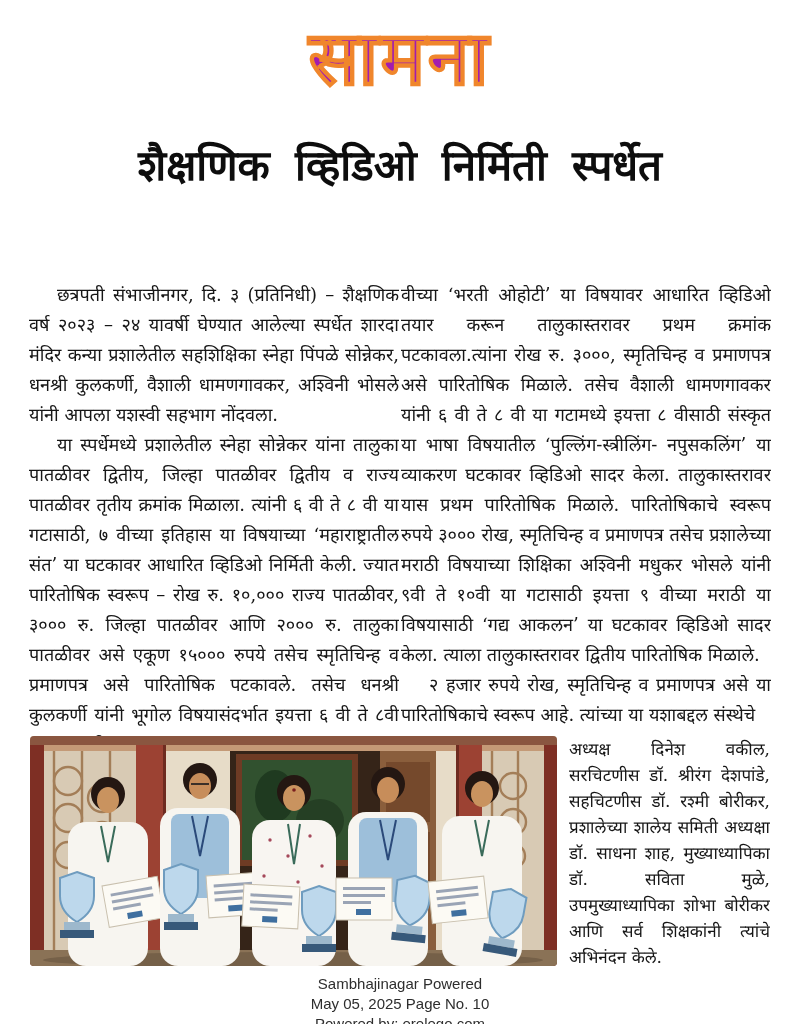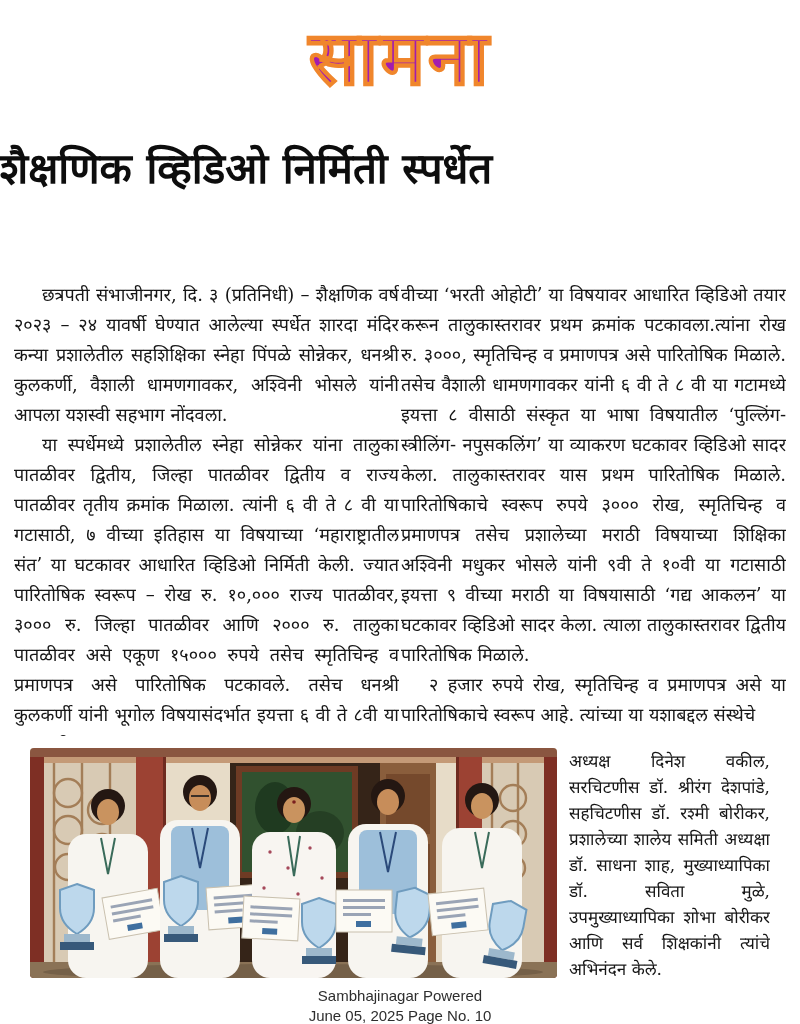--- a/index.html
+++ b/index.html
@@ -14,35 +14,35 @@
   .masthead-title {
     display:inline-block;
     font-family:"DejaVu Sans", sans-serif;
     font-size:74px; line-height:96px; font-weight:900;
     color:#a21caf;
     -webkit-text-stroke:2px #f0862c;
     letter-spacing:3px;
   }
   
   .headline {
-    text-align:left; margin-top:26px; height:128px;
-    font-size:42px; font-weight:800; line-height:58px; color:#0d0d0d;
+    text-align:center; margin-top:26px; height:128px;
+    font-size:42px; font-weight:800; line-height:58px; color:#0d0d0d;font-family:Liberation Mono, monospace;
   }
   
   .body-columns {
-    display:flex; gap:2px; padding:0 14px; margin-top:12px;
+    display:flex; gap:2px; padding:0 29px; margin-top:12px;
     height:456px; overflow:hidden;
     font-size:18px; line-height:30px; text-align:justify;
   }
   .col { flex:1; min-width:0; overflow:hidden; }
   .col p { margin:0; }
   .indent { text-indent:28px; }
   
   .bottom-row {
-    display:flex; gap:12px; padding:0 30px; margin-top:12px;
+    display:flex; gap:12px; padding:0 30px; margin-top:0;
     height:232px; overflow:hidden; align-items:flex-start;
   }
   .photo-wrap {
     width:527px; height:230px; flex:0 0 527px;
     border-radius:4px; overflow:hidden; box-shadow:0 0 0 1px #e3dccf inset;
   }
   .photo-wrap svg { display:block; width:100%; height:100%; }
   .narrow-col {
     flex:1; min-width:0; height:232px; overflow:hidden;
     font-size:17px; line-height:26px; text-align:justify;
@@ -241,17 +241,17 @@
         </g>
       </svg>
     </div>
     <div class="narrow-col">
       <p>अध्यक्ष दिनेश वकील, सरचिटणीस डॉ. श्रीरंग देशपांडे, सहचिटणीस डॉ. रश्मी बोरीकर, प्रशालेच्या शालेय समिती अध्यक्षा डॉ. साधना शाह, मुख्याध्यापिका डॉ. सविता मुळे, उपमुख्याध्यापिका शोभा बोरीकर आणि सर्व शिक्षकांनी त्यांचे अभिनंदन केले.</p>
     </div>
   </div>
 
   <div class="footer">
     <div>Sambhajinagar Powered</div>
-    <div>June 05, 2025 Page No. 10</div>
+    <div>May 05, 2025 Page No. 10</div>
     <div>Powered by: erelego.com</div>
   </div>
 
 </div>
 
 </body></html>

